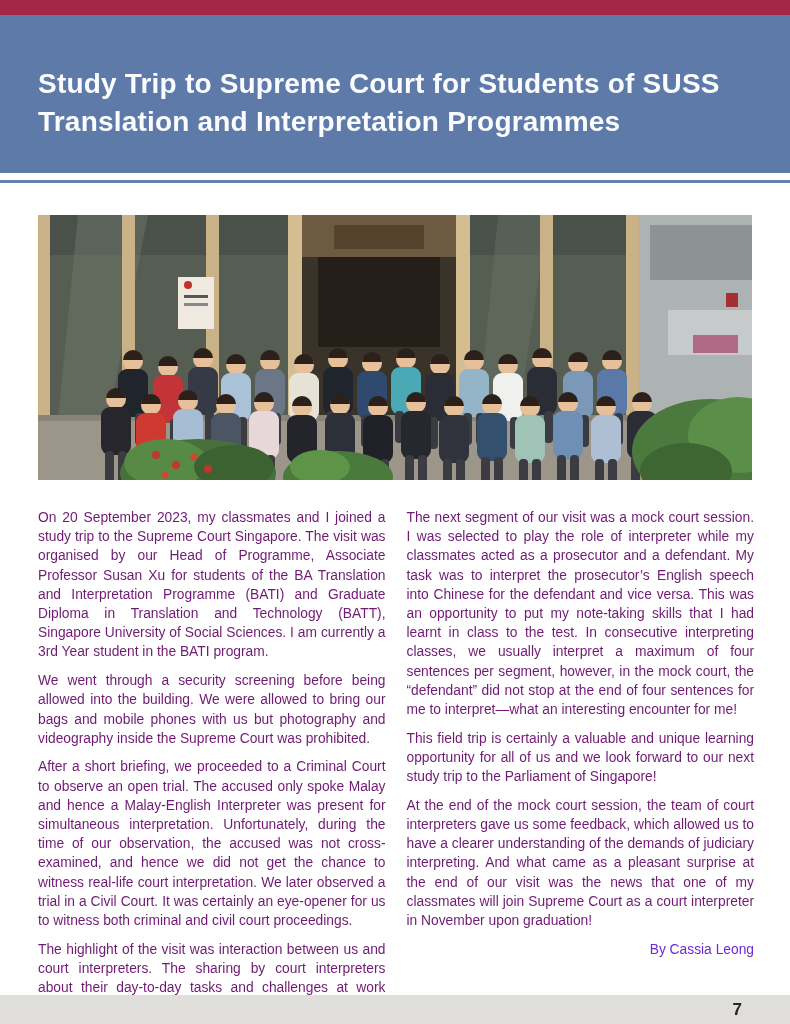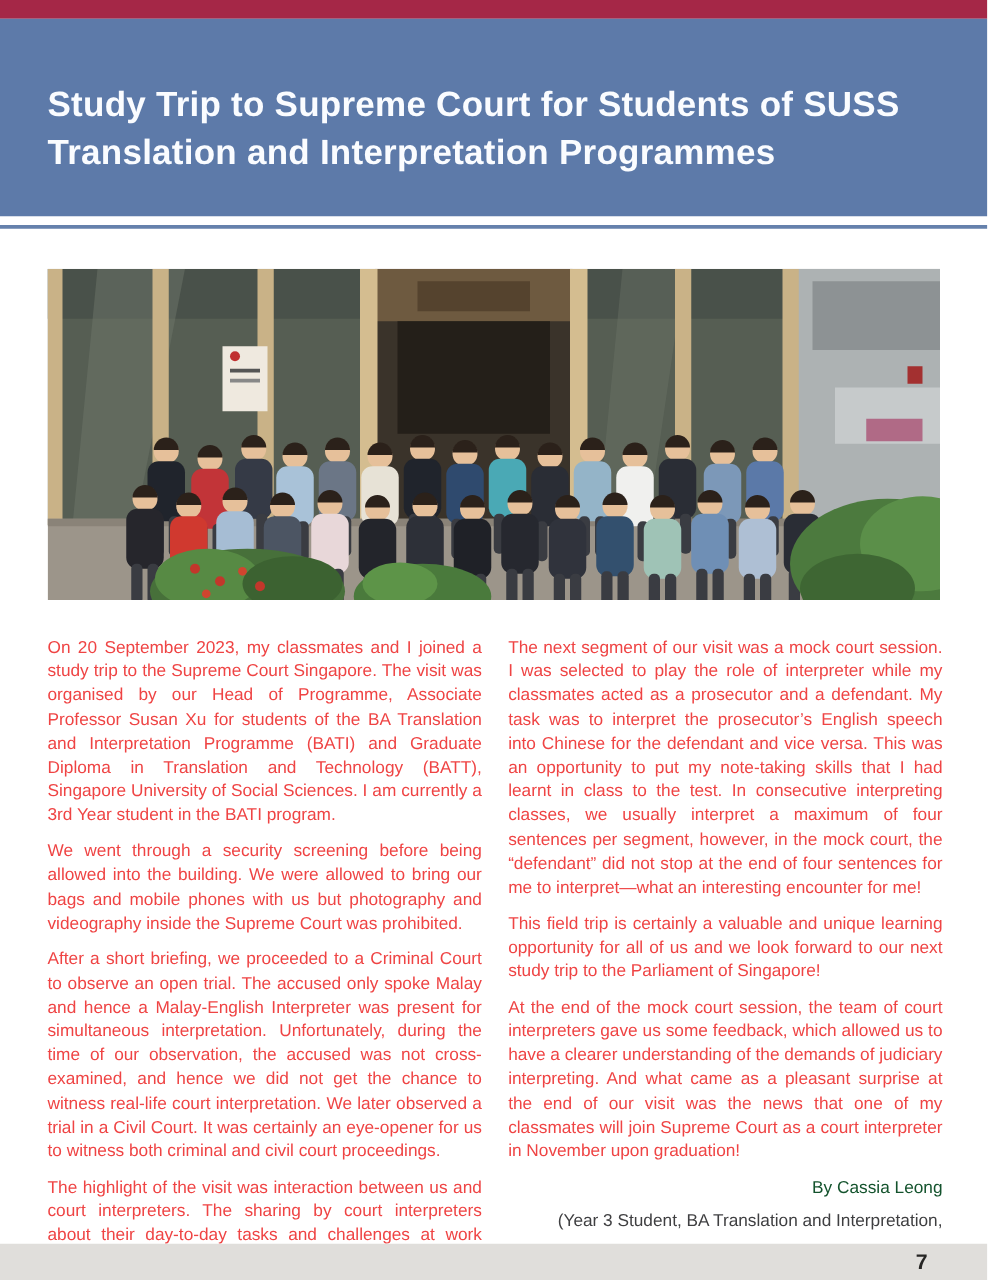--- a/index.html
+++ b/index.html
@@ -52,30 +52,30 @@
   .columns {
     display: flex;
     gap: 21px;
     padding: 28px 36px 0 38px;
   }
   .col { flex: 1; }
 
   .col p {
     font-size: 13.8px;
     line-height: 19.2px;
-    color: #ef4444;
+    color: #701a75;
     text-align: justify;
     margin-bottom: 9.5px;
   }
 
   .byline {
     margin-top: 6px;
     font-size: 13.8px;
     line-height: 19.2px;
-    color: #14532d;
+    color: #6d28d9;
     text-align: right;
   }
   .credit {
     margin-top: 8px;
     font-size: 13.8px;
     line-height: 19.2px;
     color: #3f3f41;
     text-align: right;
   }
 
@@ -218,21 +218,20 @@
       <p>We went through a security screening before being allowed into the building. We were allowed to bring our bags and mobile phones with us but photography and videography inside the Supreme Court was prohibited.</p>
       <p>After a short briefing, we proceeded to a Criminal Court to observe an open trial. The accused only spoke Malay and hence a Malay-English Interpreter was present for simultaneous interpretation. Unfortunately, during the time of our observation, the accused was not cross-examined, and hence we did not get the chance to witness real-life court interpretation. We later observed a trial in a Civil Court. It was certainly an eye-opener for us to witness both criminal and civil court proceedings.</p>
       <p>The highlight of the visit was interaction between us and court interpreters. The sharing by court interpreters about their day-to-day tasks and challenges at work gave us greater insights into court interpreters’ role in the administration of justice.</p>
     </div>
     <div class="col">
       <p>The next segment of our visit was a mock court session. I was selected to play the role of interpreter while my classmates acted as a prosecutor and a defendant. My task was to interpret the prosecutor’s English speech into Chinese for the defendant and vice versa. This was an opportunity to put my note-taking skills that I had learnt in class to the test. In consecutive interpreting classes, we usually interpret a maximum of four sentences per segment, however, in the mock court, the “defendant” did not stop at the end of four sentences for me to interpret—what an interesting encounter for me!</p>
       <p>This field trip is certainly a valuable and unique learning opportunity for all of us and we look forward to our next study trip to the Parliament of Singapore!</p>
       <p>At the end of the mock court session, the team of court interpreters gave us some feedback, which allowed us to have a clearer understanding of the demands of judiciary interpreting. And what came as a pleasant surprise at the end of our visit was the news that one of my classmates will join Supreme Court as a court interpreter in November upon graduation!</p>
       <div class="byline">By Cassia Leong</div>
       <div class="credit">
-        <div>(Year 3 Student, BA Translation and Interpretation,</div>
       </div>
     </div>
   </div>
 
   <div class="footer-bar">
     <span class="pagenum">7</span>
   </div>
 
 </div>
 

